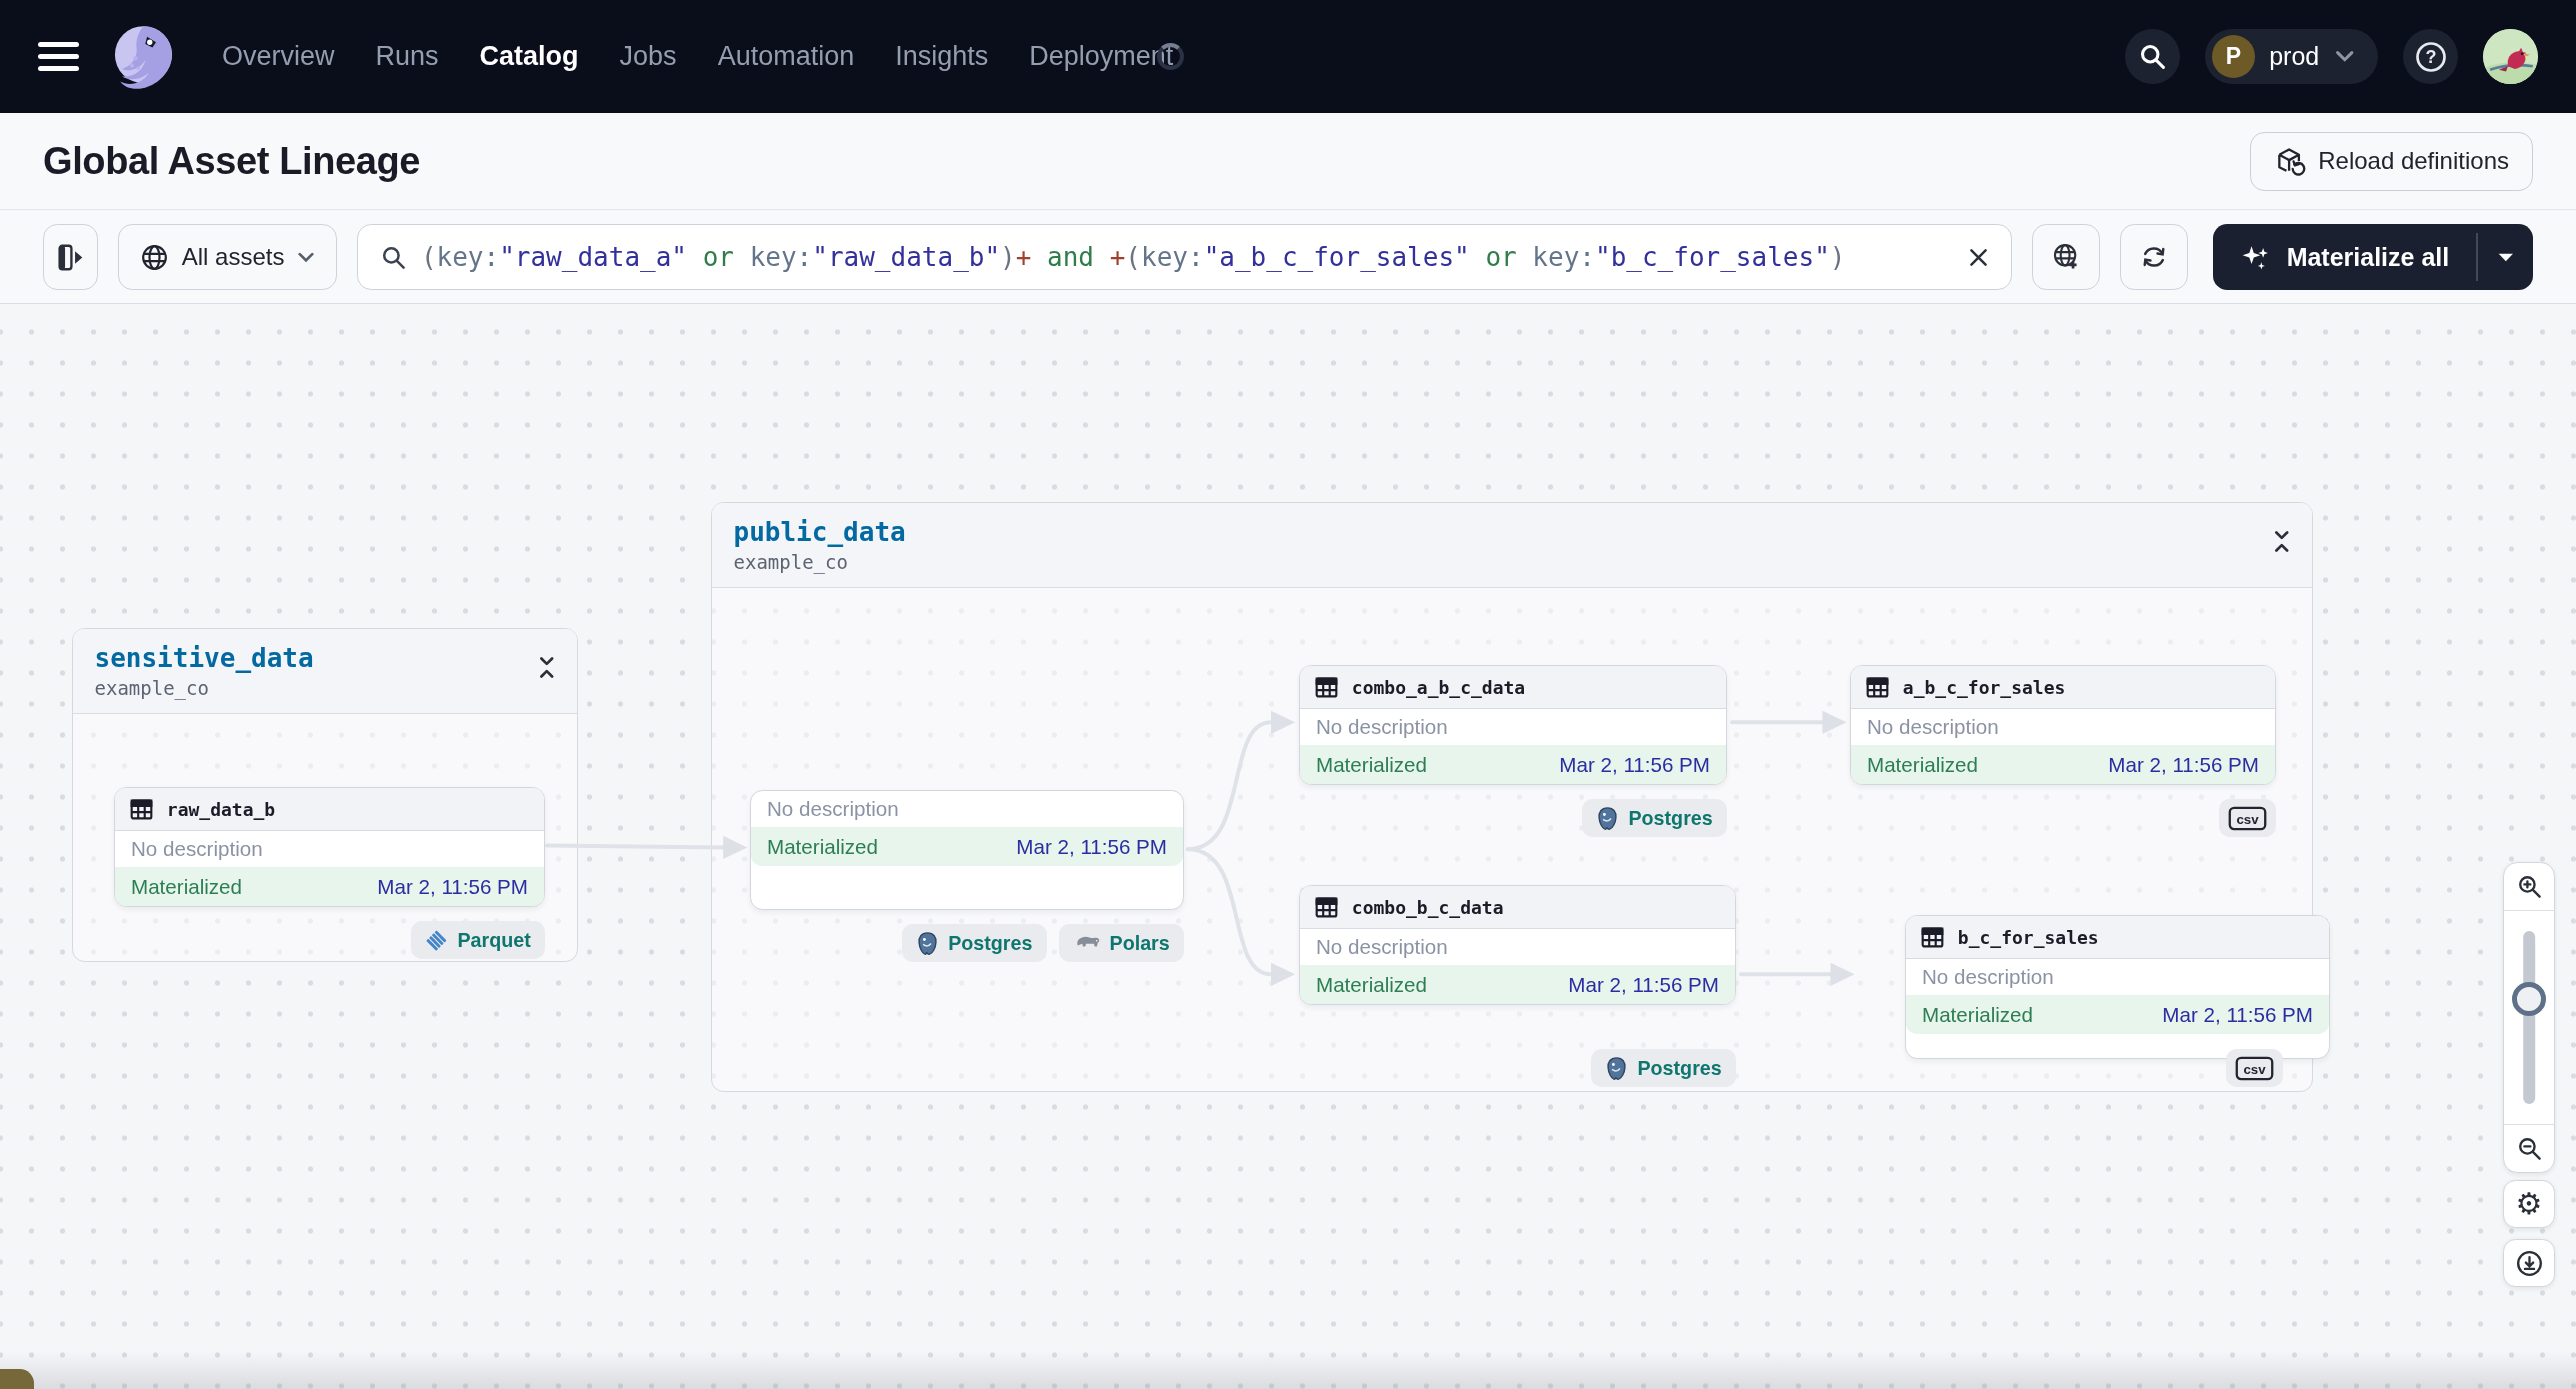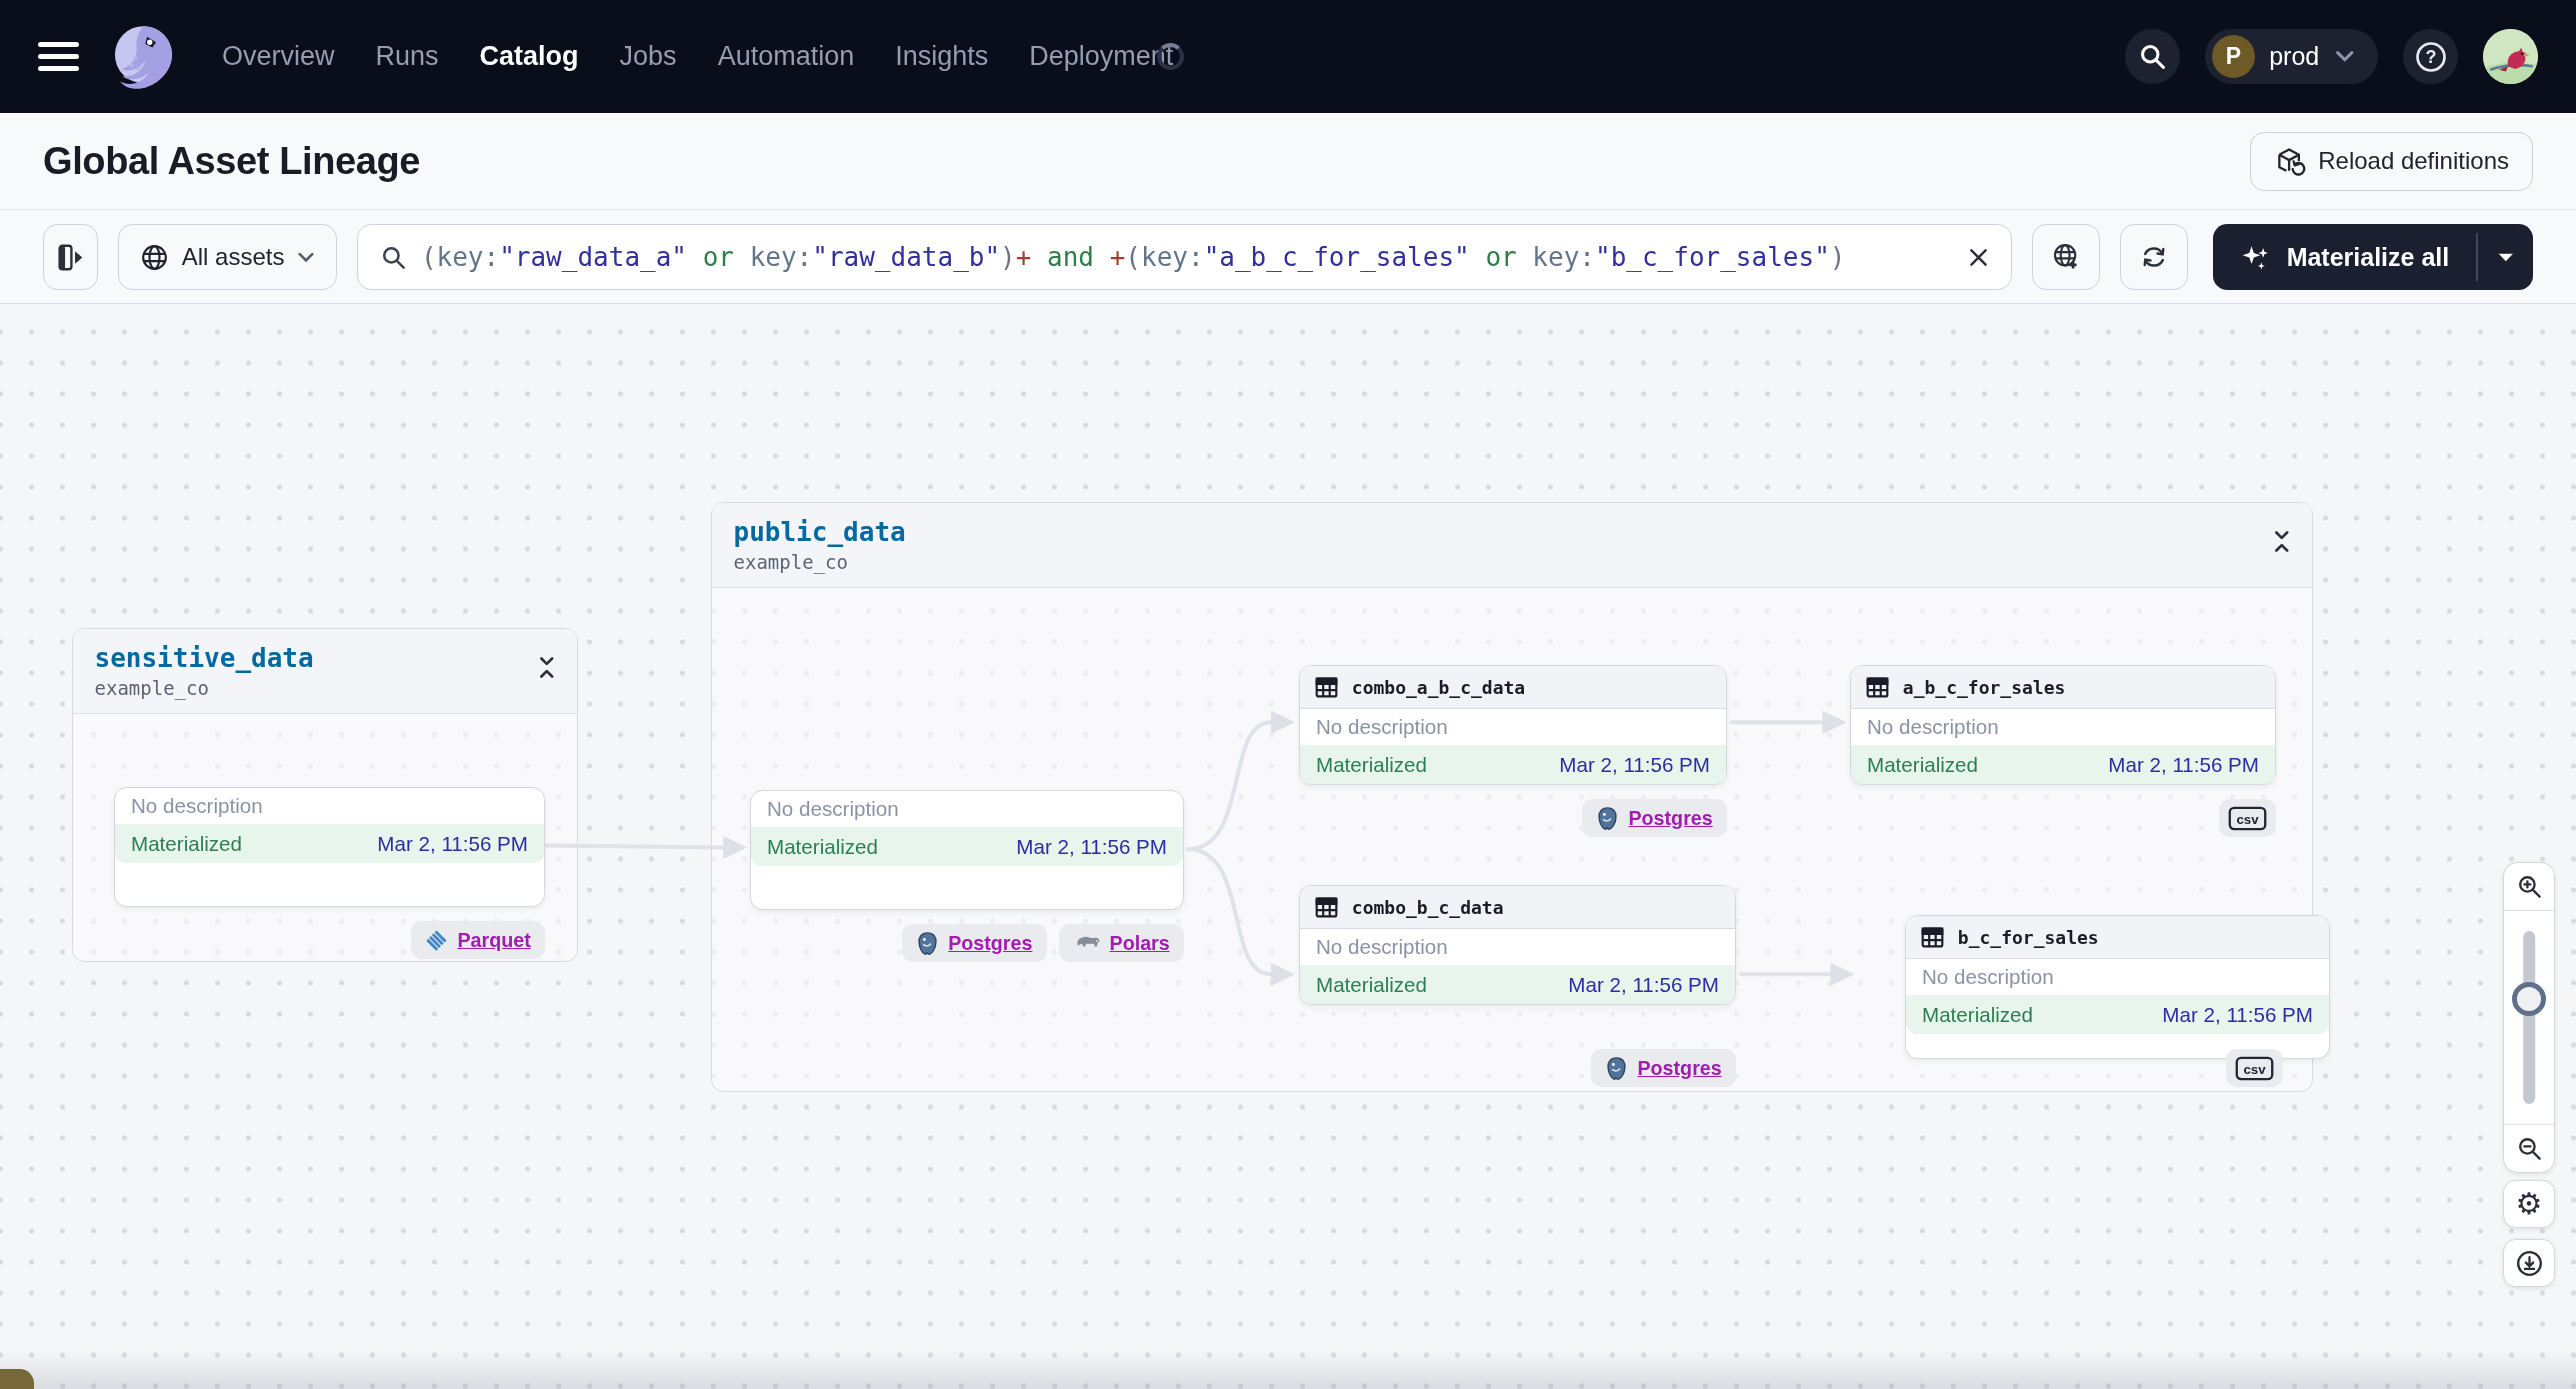--- a/index.html
+++ b/index.html
@@ -70,21 +70,21 @@
   .node-header { height:43px; background:#f1f3f6; border-bottom:1.8px solid #d8dbe1; border-radius:10.7px 10.7px 0 0;
                  display:flex; align-items:center; gap:12.5px; padding:0 14.3px; }
   .node-name { font-size:18px; font-weight:700; color:#1a1d28; }
   .node-desc { height:36px; display:flex; align-items:center; padding:0 16px; font-size:20.6px; color:#8a93a4; }
   .node-status { height:39px; background:#e7f5ec; border-radius:0 0 10.7px 10.7px; display:flex; align-items:center;
                  justify-content:space-between; padding:0 16px; font-size:20.6px; }
   .status-label { color:#2d7e53; }
   .status-date { color:#2b2da1; }
   .badge-row { position:absolute; display:flex; justify-content:flex-end; gap:12.5px; }
   .badge { height:38px; background:#e9ebef; border-radius:10.7px; display:flex; align-items:center; gap:9px;
-           padding:0 14.3px; font-size:19.7px; font-weight:700; color:#a21caf;text-decoration:underline; }
+           padding:0 14.3px; font-size:19.7px; font-weight:700; color:#0f766e; }
 
   
   .zoom-panel { position:absolute; left:2503px; top:558px; width:52px; height:311px; background:#fff;
                 border:1.8px solid #d2d7dd; border-radius:14.3px; box-shadow:0 1.8px 4.5px rgba(25,28,39,.08);
                 display:flex; flex-direction:column; }
   .zp-btn { height:48px; display:flex; align-items:center; justify-content:center; cursor:pointer; }
   .zp-top { border-bottom:1.8px solid #dcdfe5; }
   .zp-bottom { border-top:1.8px solid #dcdfe5; }
   .zp-slider { flex:1; position:relative; }
   .zp-track { position:absolute; left:50%; transform:translateX(-50%); top:19.7px; bottom:19.7px; width:11.6px;
@@ -308,20 +308,30 @@
       <path d="M1449 468 l-27 -13 v26 z"></path>
       <path d="M1449 750 l-27 -13 v26 z"></path>
       <path d="M2066 468 l-27 -13 v26 z"></path>
       <path d="M2075 750 l-27 -13 v26 z"></path>
     </g>
   </svg>
 
   <div id="nodes-layer">
       <div>
     <div class="asset-node" style="left: 114px; top: 483px; width: 431px; height: 120px;">
+      <div class="node-header">
+        <span class="tbl-icon">
+          <svg width="25" height="25" viewBox="0 0 28 28" fill="none" stroke="#1a1d28" stroke-width="2.4">
+            <rect x="3" y="4" width="22" height="20" rx="2"></rect>
+            <rect x="3" y="4" width="22" height="6" fill="#1a1d28"></rect>
+            <path d="M3 17 H25 M10.3 10 V24 M17.6 10 V24"></path>
+          </svg>
+        </span>
+        <span class="node-name mono">raw_data_b</span>
+      </div>
       <div class="node-desc">No description</div>
       <div class="node-status">
         <span class="status-label">Materialized</span>
         <span class="status-date">Mar 2, 11:56 PM</span>
       </div>
     </div>
     <div class="badge-row" style="left: 114px; top: 617px; width: 431px;">
           <div class="badge">
             <span>
               <svg width="23" height="23" viewBox="0 0 26 26">

